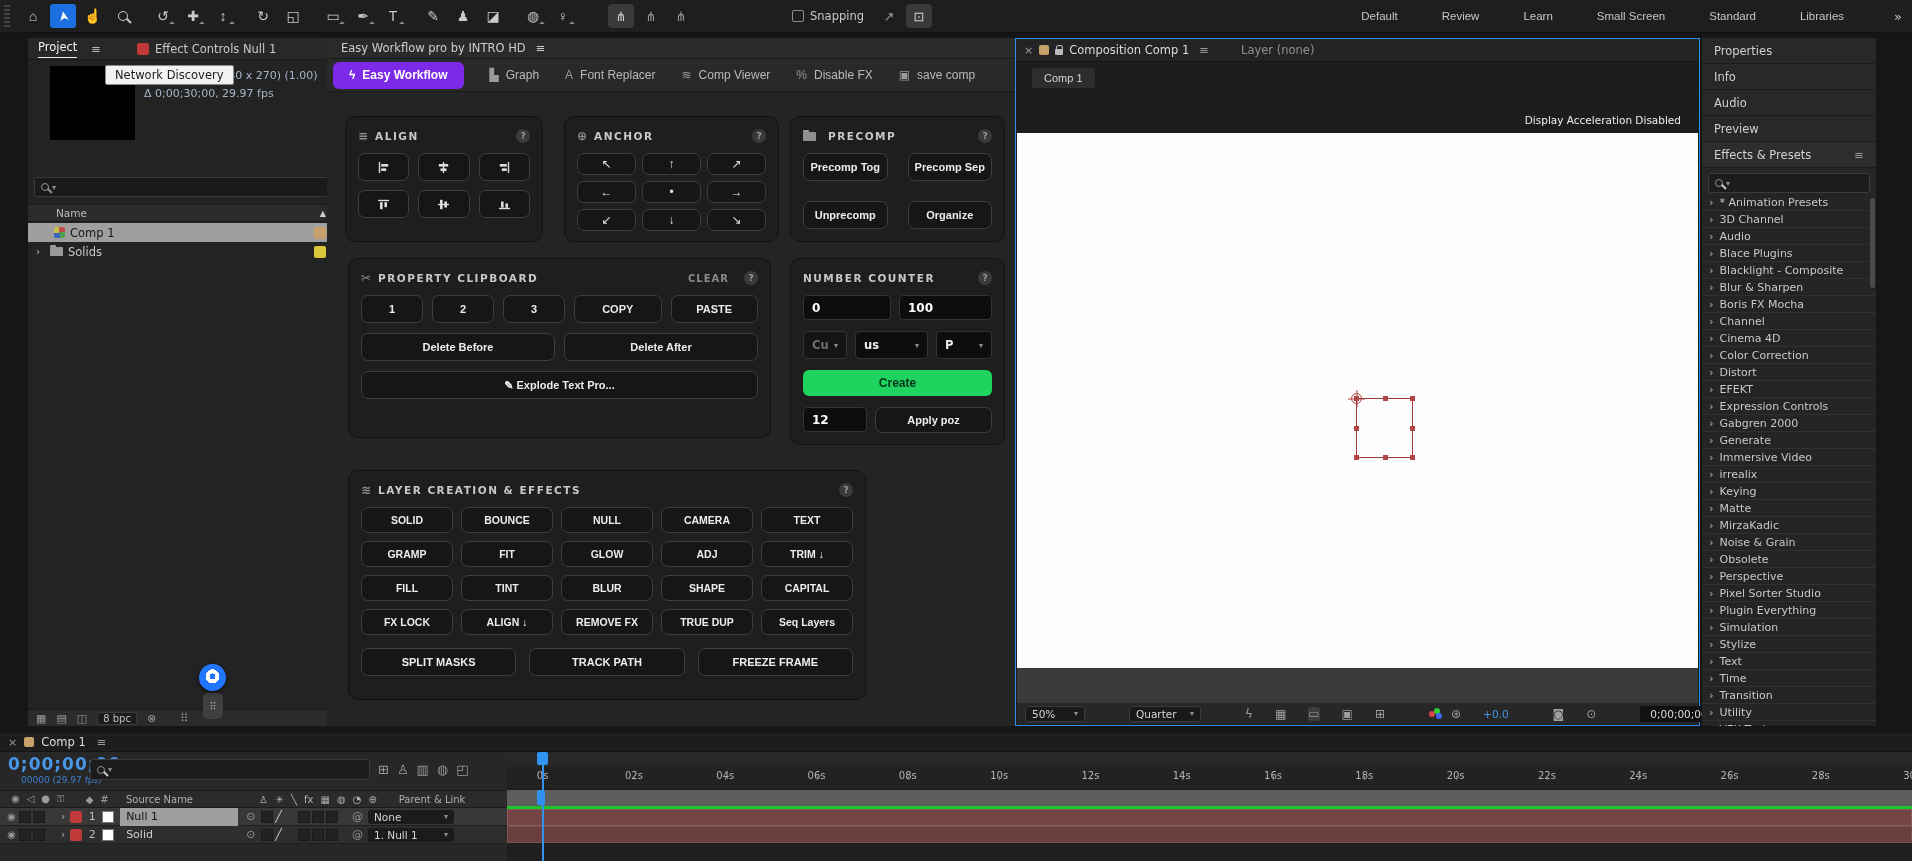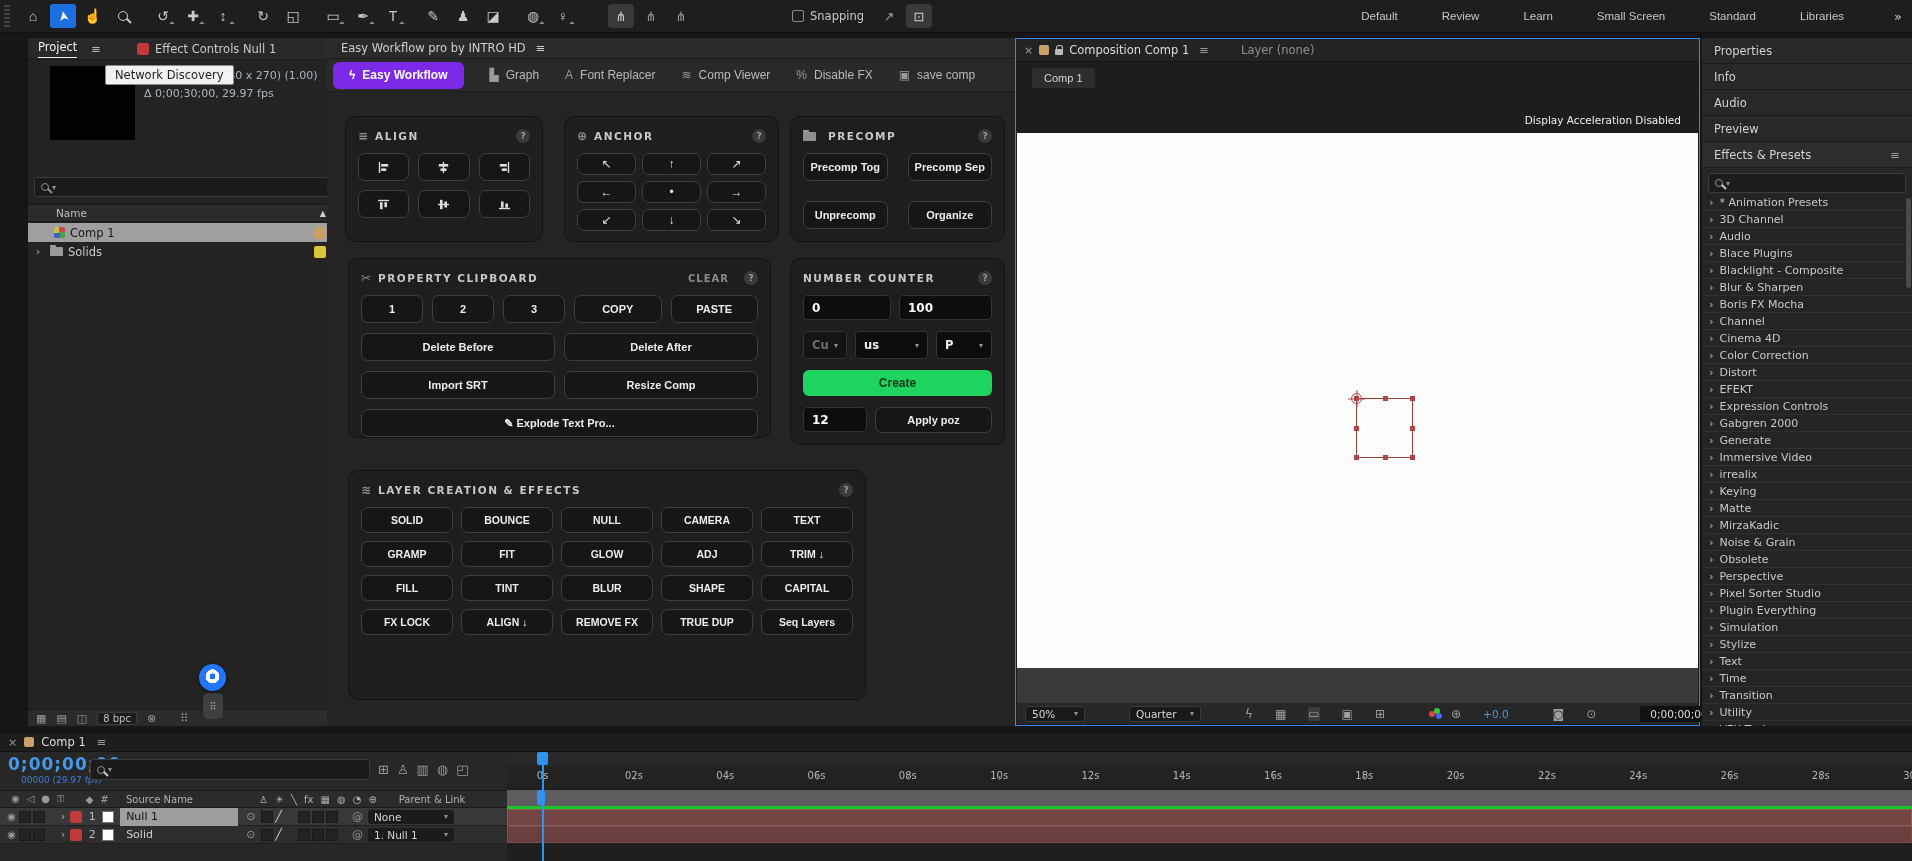--- a/index.html
+++ b/index.html
@@ -106,21 +106,21 @@
   .cdd{background:#191919;border:1px solid #3a3a3a;border-radius:3px;height:16px;display:flex;align-items:center;justify-content:space-between;padding:0 6px;color:#d5d5d5;min-width:60px;gap:8px;}
   .cicon2{color:#9f9f9f;font-size:12px;width:19px;text-align:center;}
   .cicon2.hl{background:#3d3d3d;border-radius:3px;}
   .vsep{width:1px;height:14px;background:#3a3a3a;}
   .rgbdots{position:relative;width:14px;height:12px;}
   .rgbdots i{position:absolute;width:6px;height:6px;border-radius:50%;}
   .exposure{color:#4796e8;font-size:10.5px;}
   .tcbox{background:#111;border-radius:3px;height:16px;display:flex;align-items:center;padding:0 10px;color:#dcdcdc;}
 
   
-  #rightpanel{left:1702px;width:210px;background:#262626;}
+  #rightpanel{left:1702px;width:174px;background:#262626;}
   .rprow{height:26px;display:flex;align-items:center;padding:0 12px;background:#282828;border-bottom:1px solid #1c1c1c;font-size:11.5px;color:#d0d0d0;}
   .rprow.active{background:#2d2d2d;}
   .rprow .hamb{margin-left:auto;}
   .fxsearch{margin:5px 6px;height:20px;background:#1c1c1c;border:1px solid #3c3c3c;border-radius:3px;display:flex;align-items:center;padding:0 6px;gap:3px;}
   .fxlist{position:absolute;left:0;right:0;top:156px;bottom:0;overflow:hidden;}
   .fx-row{height:17px;display:flex;align-items:center;gap:6px;padding-left:7px;background:#242424;border-bottom:1px solid #303030;font-size:11px;color:#c9c9c9;}
   .fx-chev::before{content:'›';color:#9a9a9a;font-weight:bold;}
   .rscroll{position:absolute;right:1px;top:160px;width:5px;height:90px;background:#4a4a4a;border-radius:3px;}
 
   
@@ -430,24 +430,20 @@
         <span style="display:contents">
           
         <button class="wbtn h28">1</button><button class="wbtn h28">2</button><button class="wbtn h28">3</button></span>
         <button class="wbtn h28">COPY</button>
         <button class="wbtn h28">PASTE</button>
       </div>
       <div class="cb-row">
         <button class="wbtn h28">Delete Before</button>
         <button class="wbtn h28">Delete After</button>
       </div>
-      <div class="cb-row">
-        <button class="wbtn h28">Import SRT</button>
-        <button class="wbtn h28">Resize Comp</button>
-      </div>
       <button class="wbtn h28" style="width:100%">✎ Explode Text Pro...</button>
     </div>
 
     <div class="card" style="left:463px;top:220px;width:215px;height:187px">
       <div class="card-h">
         <span>NUMBER COUNTER</span>
         <span class="help"></span>
       </div>
       <div class="nc-inputs">
         <input class="nc-input" value="0" style="">
@@ -496,20 +492,26 @@
           <button class="wbtn h26" style="font-size:10.5px">TINT</button>
           <button class="wbtn h26" style="font-size:10.5px">BLUR</button>
           <button class="wbtn h26" style="font-size:10.5px">SHAPE</button>
           <button class="wbtn h26" style="font-size:10.5px">CAPITAL</button>
           <button class="wbtn h26" style="font-size:10.5px">FX LOCK</button>
           <button class="wbtn h26" style="font-size:10.5px">ALIGN ↓</button>
           <button class="wbtn h26" style="font-size:10.5px">REMOVE FX</button>
           <button class="wbtn h26" style="font-size:10.5px">TRUE DUP</button>
           <button class="wbtn h26" style="font-size:10.5px">Seq Layers</button>
         </div>
+      <div class="widegrid">
+
+      <button class="wbtn h28">SPLIT MASKS</button>
+          <button class="wbtn h28">TRACK PATH</button>
+          <button class="wbtn h28">FREEZE FRAME</button>
+        </div>
     </div>
   </div>
 
   <div class="panel" id="comp">
     <div class="ctab">
       <span class="closex">×</span>
       <span class="labelchip chip-tan" style="width:10px;height:10px"></span>
       <span class="lock"></span>
       <span class="ctabname">Composition Comp 1</span>
       <span class="hamb">≡</span>

